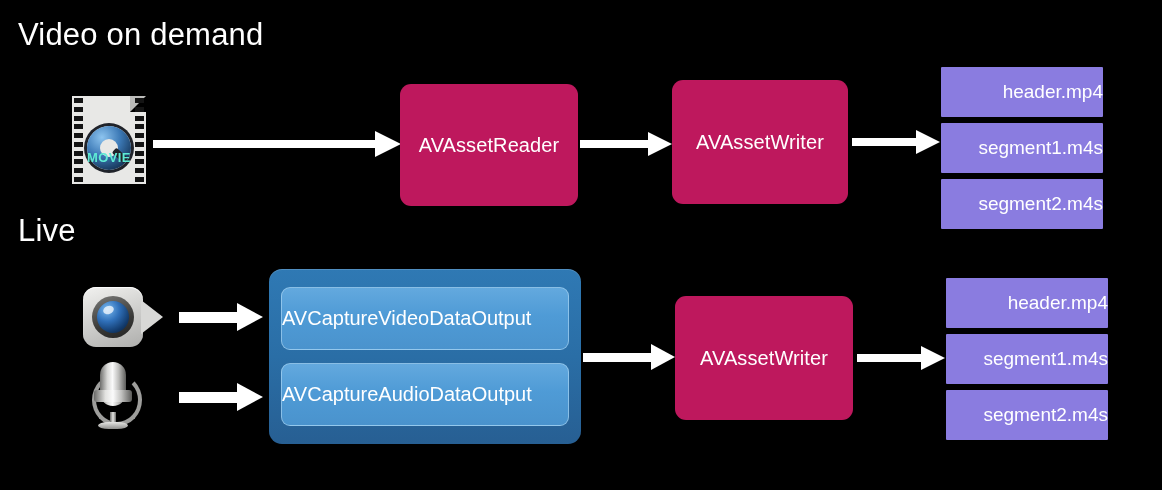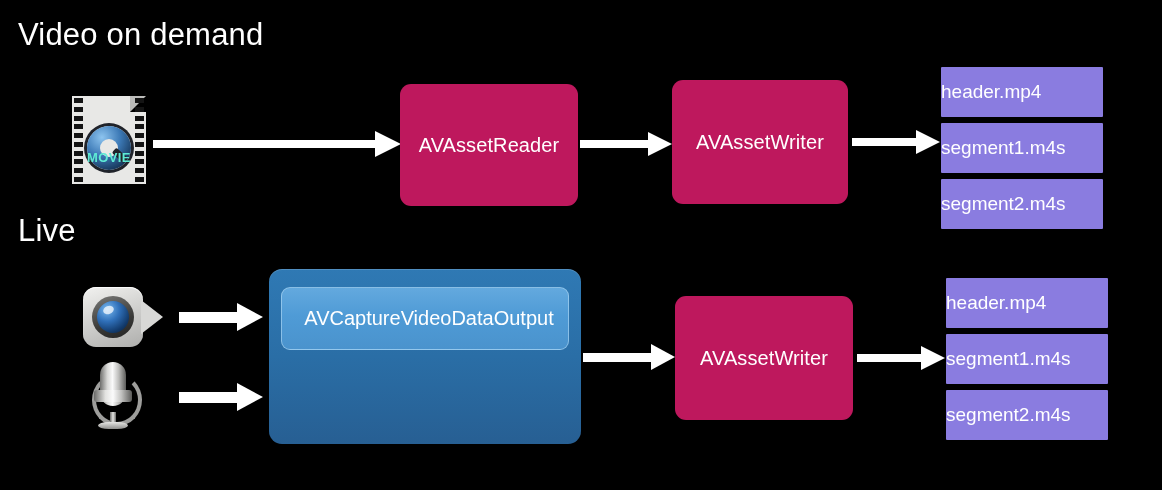--- a/index.html
+++ b/index.html
@@ -48,21 +48,21 @@
     padding: 4px 8px;
   }
 
   
   .chip {
     position: absolute;
     background: #8a7ce0;
     color: #ffffff;
     display: flex;
     align-items: center;
-    justify-content: flex-start;
+    justify-content: flex-end;
     font-size: 19px;
     font-weight: 400;
     border-radius: 1px;
     box-sizing: border-box;
   }
 
   
   .group-box {
     position: absolute;
     background: linear-gradient(180deg, #2f79b4 0%, #2a6ea6 50%, #275f93 100%);
@@ -71,25 +71,24 @@
     box-shadow: inset 0 1px 0 rgba(255,255,255,0.16);
   }
   .group-child {
     position: absolute;
     background: linear-gradient(180deg, #63a9de 0%, #4f9bd6 45%, #4a93cd 100%);
     border: 1px solid rgba(190,225,250,0.55);
     border-radius: 9px;
     color: #ffffff;
     display: flex;
     align-items: center;
-    justify-content: center;
+    justify-content: flex-start;
     font-size: 20px;
     font-weight: 400;
     box-sizing: border-box;
-    padding-left: 8px;
   }
 
   
   .arrow { position: absolute; }
   .arrow .shaft {
     position: absolute;
     background: #ffffff;
     left: 0;
   }
   .arrow .head {
@@ -352,20 +351,23 @@
 
   <div class="arrow" style="left:179px; top:383px; width:84px; height:28px;">
     <div class="shaft" style="top:9px; width:58px; height:11px;"></div>
     <div class="head" style="border-width:14px 0 14px 26px;"></div>
   </div>
 
   <div class="group-box" style="left:269px; top:269px; width:312px; height:175px;">
     <div class="group-child" style="left:12px; top:18px; width:288px; height:63px;">
       <span>AVCaptureVideoDataOutput</span>
     </div>
+    <div class="group-child" style="left:12px; top:94px; width:288px; height:63px;">
+      <span>AVCaptureAudioDataOutput</span>
+    </div>
   </div>
 
   <div class="arrow" style="left:583px; top:345px; width:92px; height:24px;">
     <div class="shaft" style="top:8px; width:68px; height:9px;"></div>
     <div class="head" style="border-width:13px 0 13px 24px;"></div>
   </div>
 
   <div class="node" style="left:675px; top:296px; width:178px; height:124px;">
     <span>AVAssetWriter</span>
   </div>

